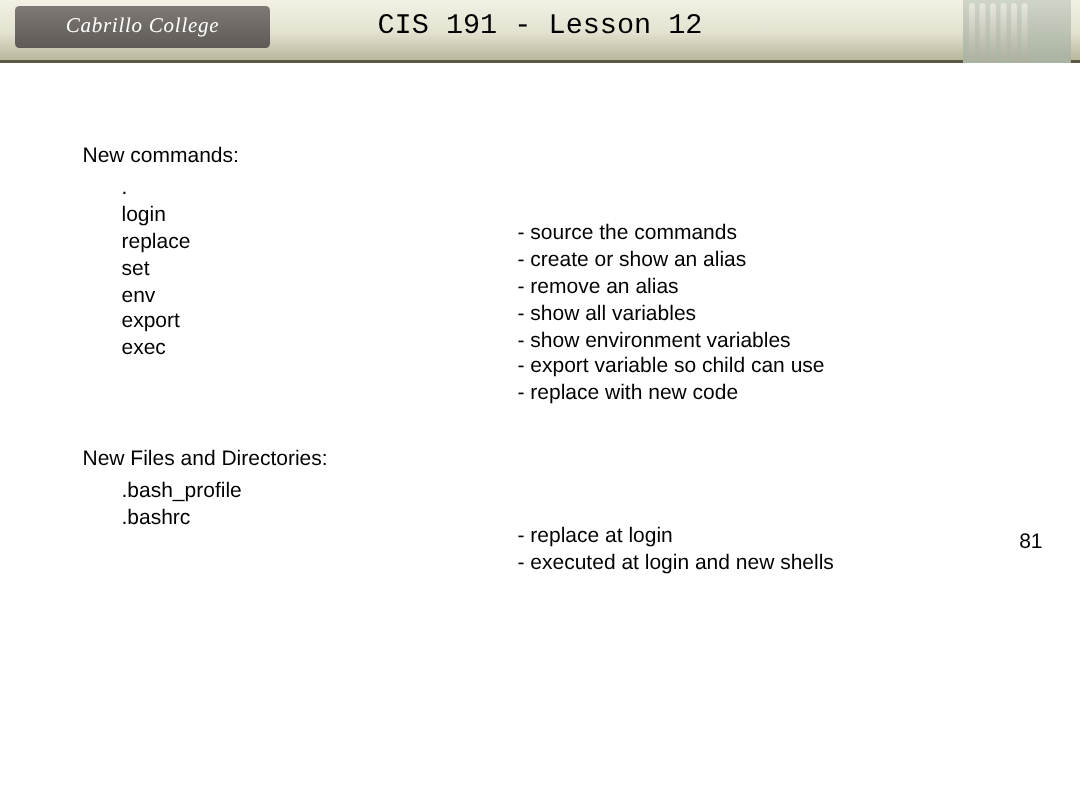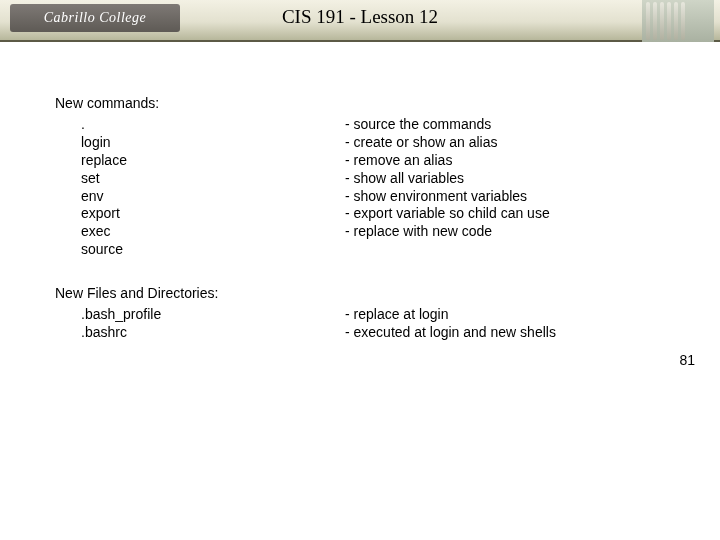--- a/index.html
+++ b/index.html
@@ -9,34 +9,34 @@
   
   .header { position:relative; width:100%; height:42px;
             background:linear-gradient(#f3f1e4 0%, #e3e1cf 55%, #b7b79b 100%);
             border-bottom:2px solid #5c5a46; }
   .logo-box { position:absolute; left:10px; top:4px; width:170px; height:28px;
               background:linear-gradient(#7e7975,#5e5a55);
               border-radius:3px; display:flex; align-items:center; justify-content:center;
               font-family:"Segoe Script","Brush Script MT",cursive; font-size:14px;
               letter-spacing:0.5px; color:#fff; font-style:italic; }
   .title { position:absolute; left:0; right:0; top:6px; text-align:center;
-           font-family:Liberation Serif, serif; font-size:19px; color:#000; }
+           font-family:Liberation Mono, monospace; font-size:19px; color:#000; }
   .pillars { position:absolute; right:6px; top:0; height:42px; width:72px;
              display:flex; align-items:flex-end; gap:3px; padding:2px 4px;
              background:linear-gradient(#cfd5c7,#a9b1a1); overflow:hidden; }
   .pillar { width:4px; height:38px; background:linear-gradient(#e7e7dd,#b0b0a0);
             border-radius:2px; }
 
   
   .body { position:absolute; left:55px; top:95px; right:30px; bottom:30px;
           font-size:14px; line-height:1.28; }
   .section-title { margin-bottom:3px; }
   .two-col { display:flex; }
   .col-left { width:290px; padding-left:26px; }
-  .col-right { flex:1; }
+  .col-right { flex:1;margin-top:30px; }
   .spacer { height:26px; }
 
   .page-num { position:absolute; right:25px; bottom:16px; font-size:14px;
               font-family:Verdana,sans-serif; color:#000; }
 </style>
 </head>
 <body>
 
 <div class="slide">
 
@@ -60,21 +60,20 @@
     <div class="section-title">New commands:</div>
     <div class="two-col">
       <div class="col-left">
         <div>.</div>
         <div>login</div>
         <div>replace</div>
         <div>set</div>
         <div>env</div>
         <div>export</div>
         <div>exec</div>
-        <div>source</div>
       </div>
       <div class="col-right">
         <div>- source the commands</div>
         <div>- create or show an alias</div>
         <div>- remove an alias</div>
         <div>- show all variables</div>
         <div>- show environment variables</div>
         <div>- export variable so child can use</div>
         <div>- replace with new code</div>
       </div>

